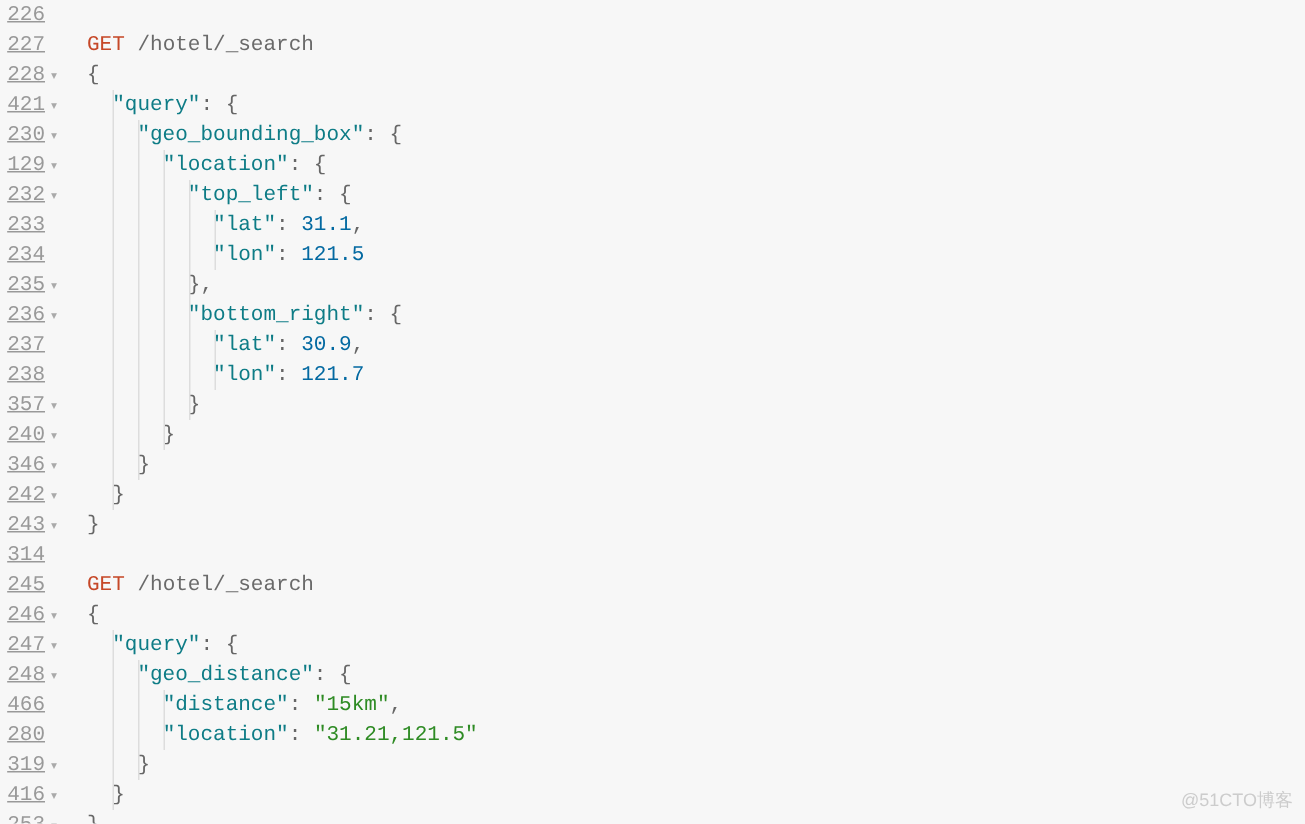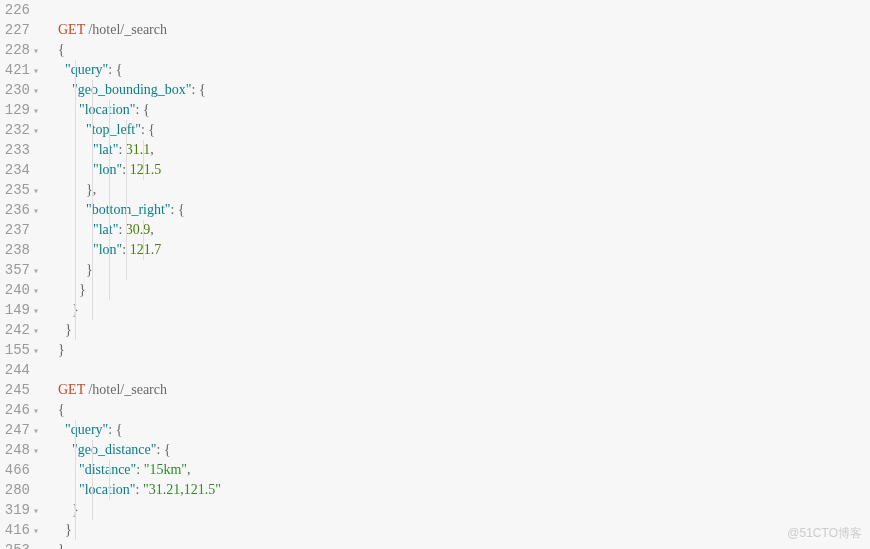--- a/index.html
+++ b/index.html
@@ -24,47 +24,47 @@
     text-align: right;
     padding: 0 6px 0 4px;
     user-select: none;
     flex-shrink: 0;
     width: 46px;
   }
   .gutter .ln {
     height: 20px;
     line-height: 20px;
     white-space: nowrap;
+    text-decoration: underline;
   }
   .fold-marker {
     color: #aaa;
     font-size: 10px;
     display: inline-block;
     width: 8px;
     text-align: center;
     margin-left: 2px;
   }
   .code {
     background: #f7f7f7;
     padding-left: 12px;
     flex: 1;
     position: relative;
   }
   .code .line {
     height: 20px;
     line-height: 20px;
     white-space: pre;
     position: relative;
-    font-family: Liberation Serif, serif;
   }
   .kw   { color: #c64828; }   
   .path { color: #6a6a6a; }   
   .pun  { color: #666; }      
   .key  { color: #0e7c86; }   
-  .num  { color: #4d7c0f; }   
+  .num  { color: #0369a1; }   
   .str  { color: #2e8b24; }   
   .guide {
     position: absolute;
     top: 0;
     bottom: 0;
     border-left: 1px solid #ddd;
   }
   .watermark {
     position: absolute;
     right: 8px;
@@ -87,24 +87,24 @@
       <div class="ln"><span>129</span><span class="fold-marker">▾</span></div>
       <div class="ln"><span>232</span><span class="fold-marker">▾</span></div>
       <div class="ln"><span>233</span><span class="fold-marker"> </span></div>
       <div class="ln"><span>234</span><span class="fold-marker"> </span></div>
       <div class="ln"><span>235</span><span class="fold-marker">▾</span></div>
       <div class="ln"><span>236</span><span class="fold-marker">▾</span></div>
       <div class="ln"><span>237</span><span class="fold-marker"> </span></div>
       <div class="ln"><span>238</span><span class="fold-marker"> </span></div>
       <div class="ln"><span>357</span><span class="fold-marker">▾</span></div>
       <div class="ln"><span>240</span><span class="fold-marker">▾</span></div>
-      <div class="ln"><span>149</span><span class="fold-marker">▾</span></div>
+      <div class="ln"><span>346</span><span class="fold-marker">▾</span></div>
       <div class="ln"><span>242</span><span class="fold-marker">▾</span></div>
-      <div class="ln"><span>155</span><span class="fold-marker">▾</span></div>
-      <div class="ln"><span>244</span><span class="fold-marker"> </span></div>
+      <div class="ln"><span>243</span><span class="fold-marker">▾</span></div>
+      <div class="ln"><span>314</span><span class="fold-marker"> </span></div>
       <div class="ln"><span>245</span><span class="fold-marker"> </span></div>
       <div class="ln"><span>246</span><span class="fold-marker">▾</span></div>
       <div class="ln"><span>247</span><span class="fold-marker">▾</span></div>
       <div class="ln"><span>248</span><span class="fold-marker">▾</span></div>
       <div class="ln"><span>466</span><span class="fold-marker"> </span></div>
       <div class="ln"><span>280</span><span class="fold-marker"> </span></div>
       <div class="ln"><span>319</span><span class="fold-marker">▾</span></div>
       <div class="ln"><span>416</span><span class="fold-marker">▾</span></div>
       <div class="ln"><span>253</span><span class="fold-marker">▾</span></div>
     </div>

